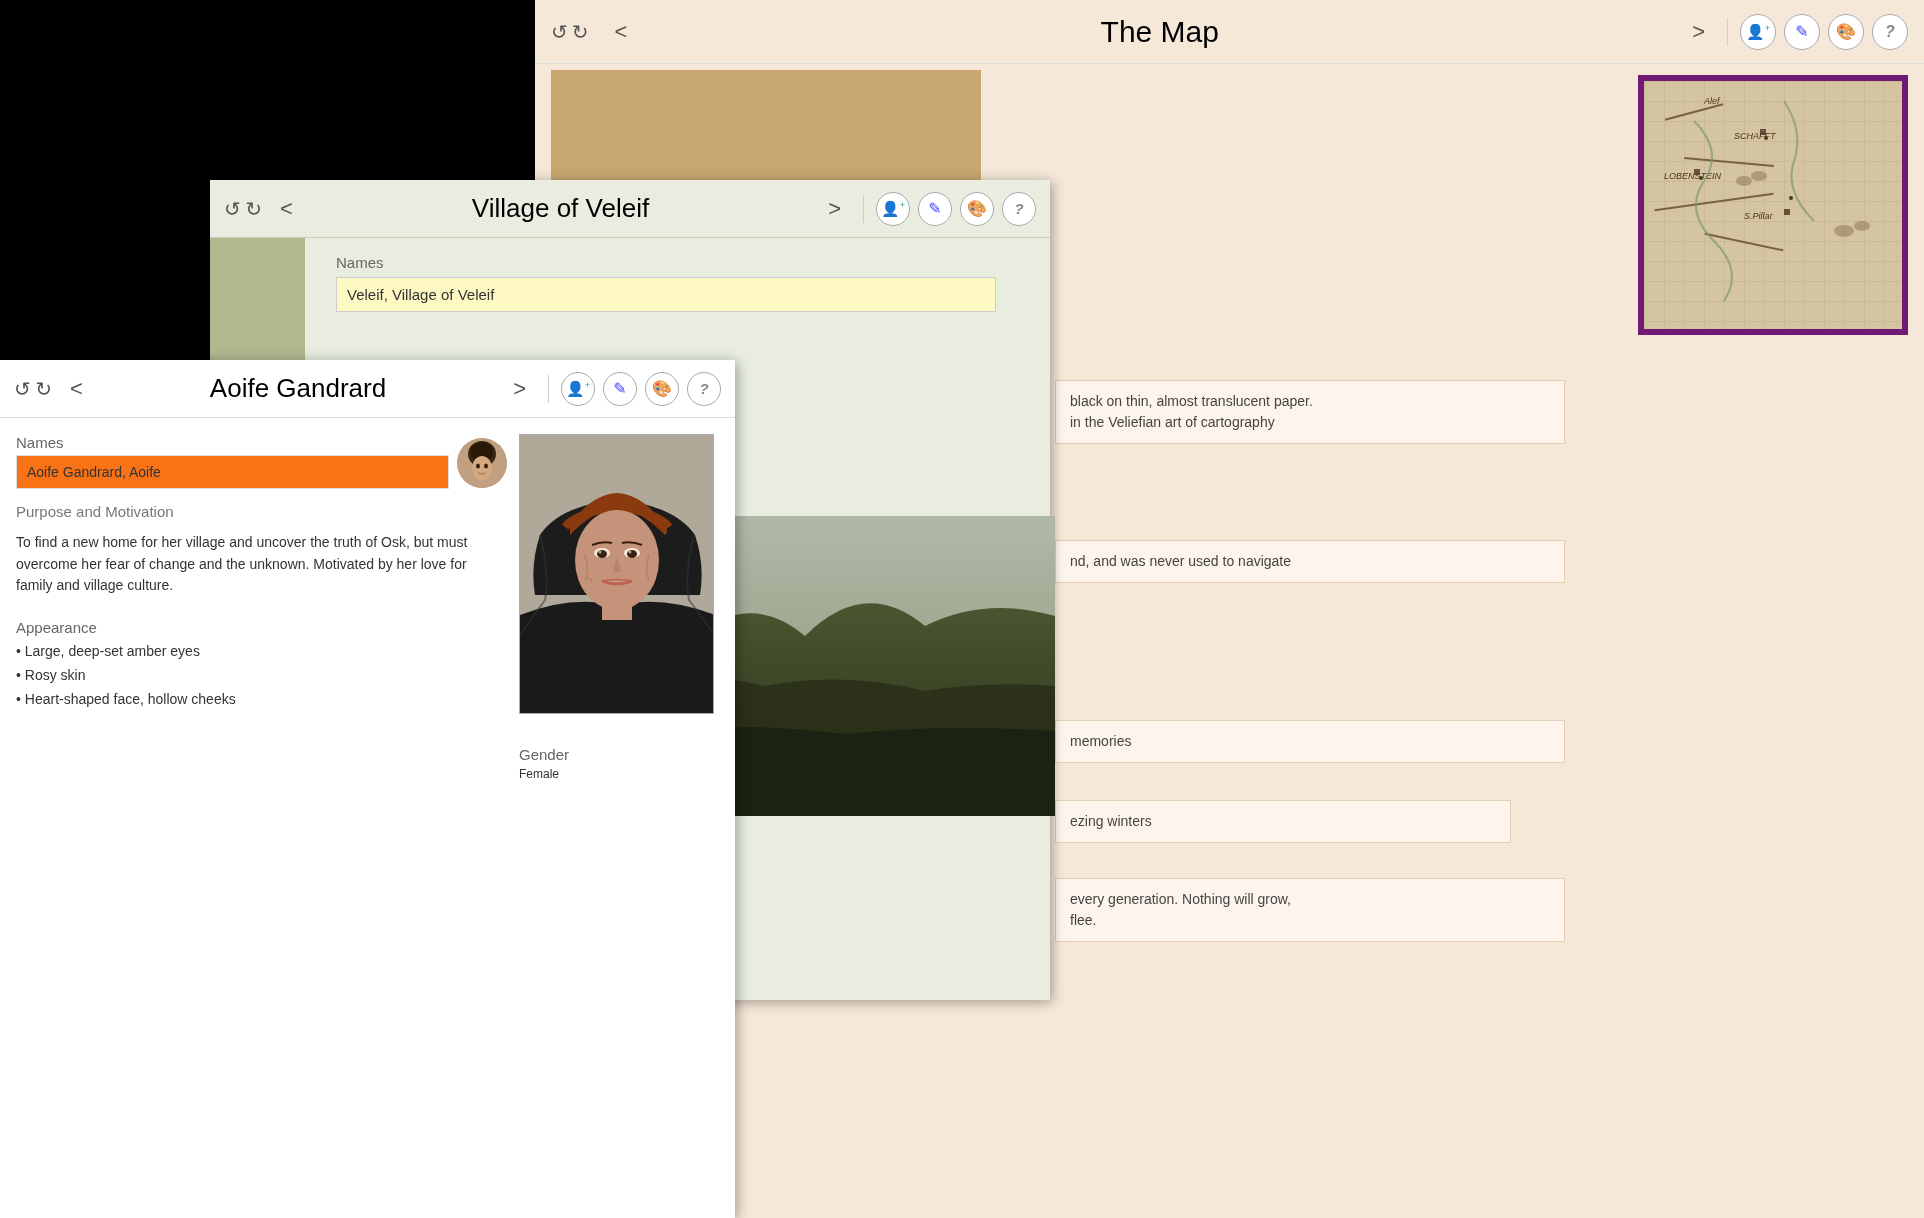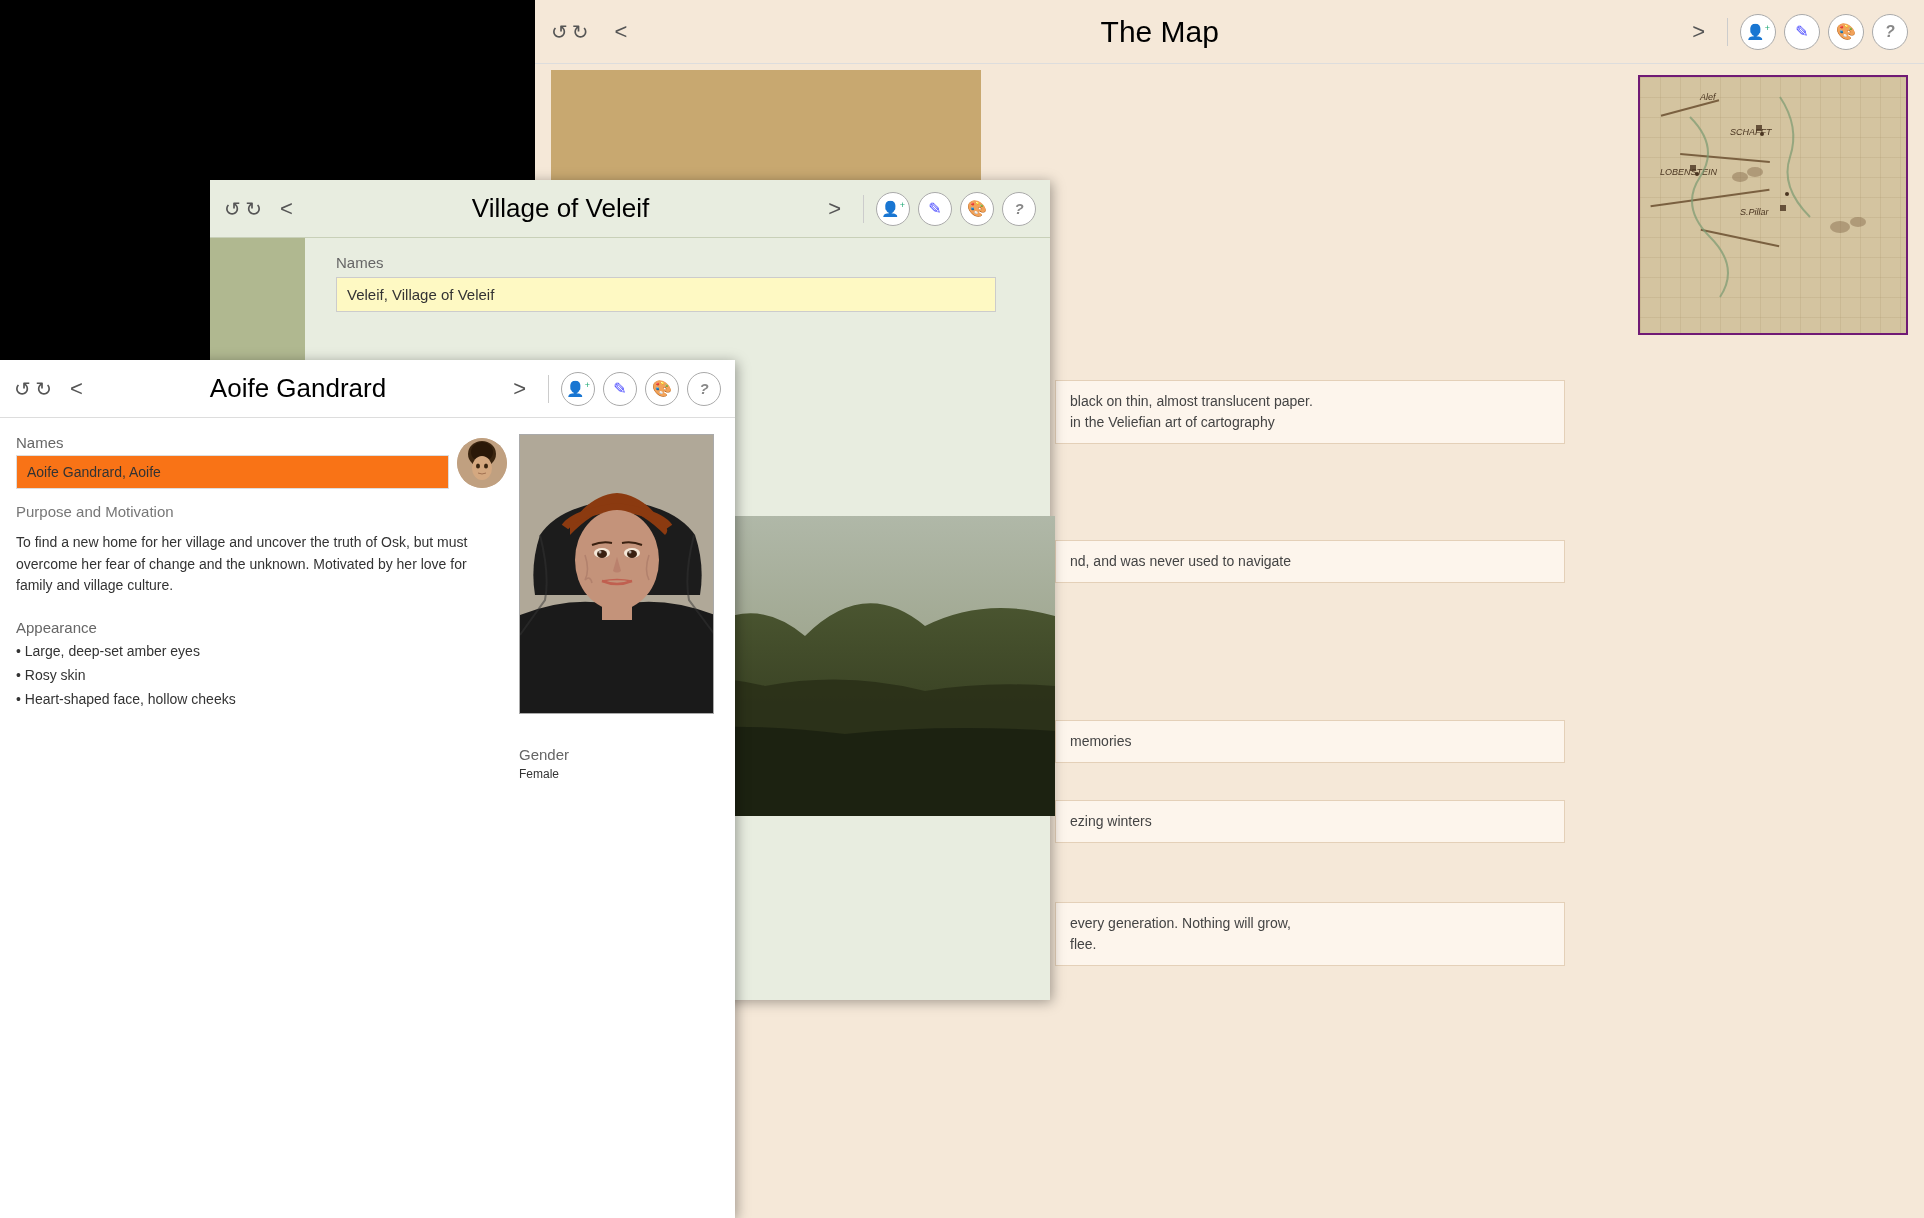--- a/index.html
+++ b/index.html
@@ -86,21 +86,21 @@
       padding: 8px 10px;
       font-size: 15px;
       color: #333;
       width: 100%;
     }
 
     .map-thumbnail {
       width: 270px;
       height: 260px;
       background: #c8b89a;
-      border: 2px solid #701a75;
+      border: 6px solid #701a75;
       overflow: hidden;
       position: absolute;
       top: 75px;
       right: 16px;
     }
 
     .map-thumbnail-inner {
       width: 100%;
       height: 100%;
       background:
@@ -435,25 +435,25 @@
   </div>
 
   <div id="right-text-2" style="top:540px; left:520px; width:510px;">
     <span>nd, and was never used to navigate</span>
   </div>
 
   <div id="right-text-3" style="top:720px; left:520px; width:510px;">
     <span>memories</span>
   </div>
 
-  <div id="right-text-4" style="top:800px; left:520px; width:510px;">
+  <div id="right-text-4" style="top:800px; left:520px; width:456px;">
     <span>ezing winters</span>
   </div>
 
-  <div id="right-text-5" style="top:902px; left:520px; width:510px;">
+  <div id="right-text-5" style="top:878px; left:520px; width:510px;">
     <span>every generation. Nothing will grow,</span><br>
     <span>flee.</span>
   </div>
 </div>
 
 <div id="panel-village" class="panel">
   <div class="toolbar">
     <div class="undo-redo">
       <button class="undo-btn">↺</button>
       <button class="undo-btn">↻</button>

